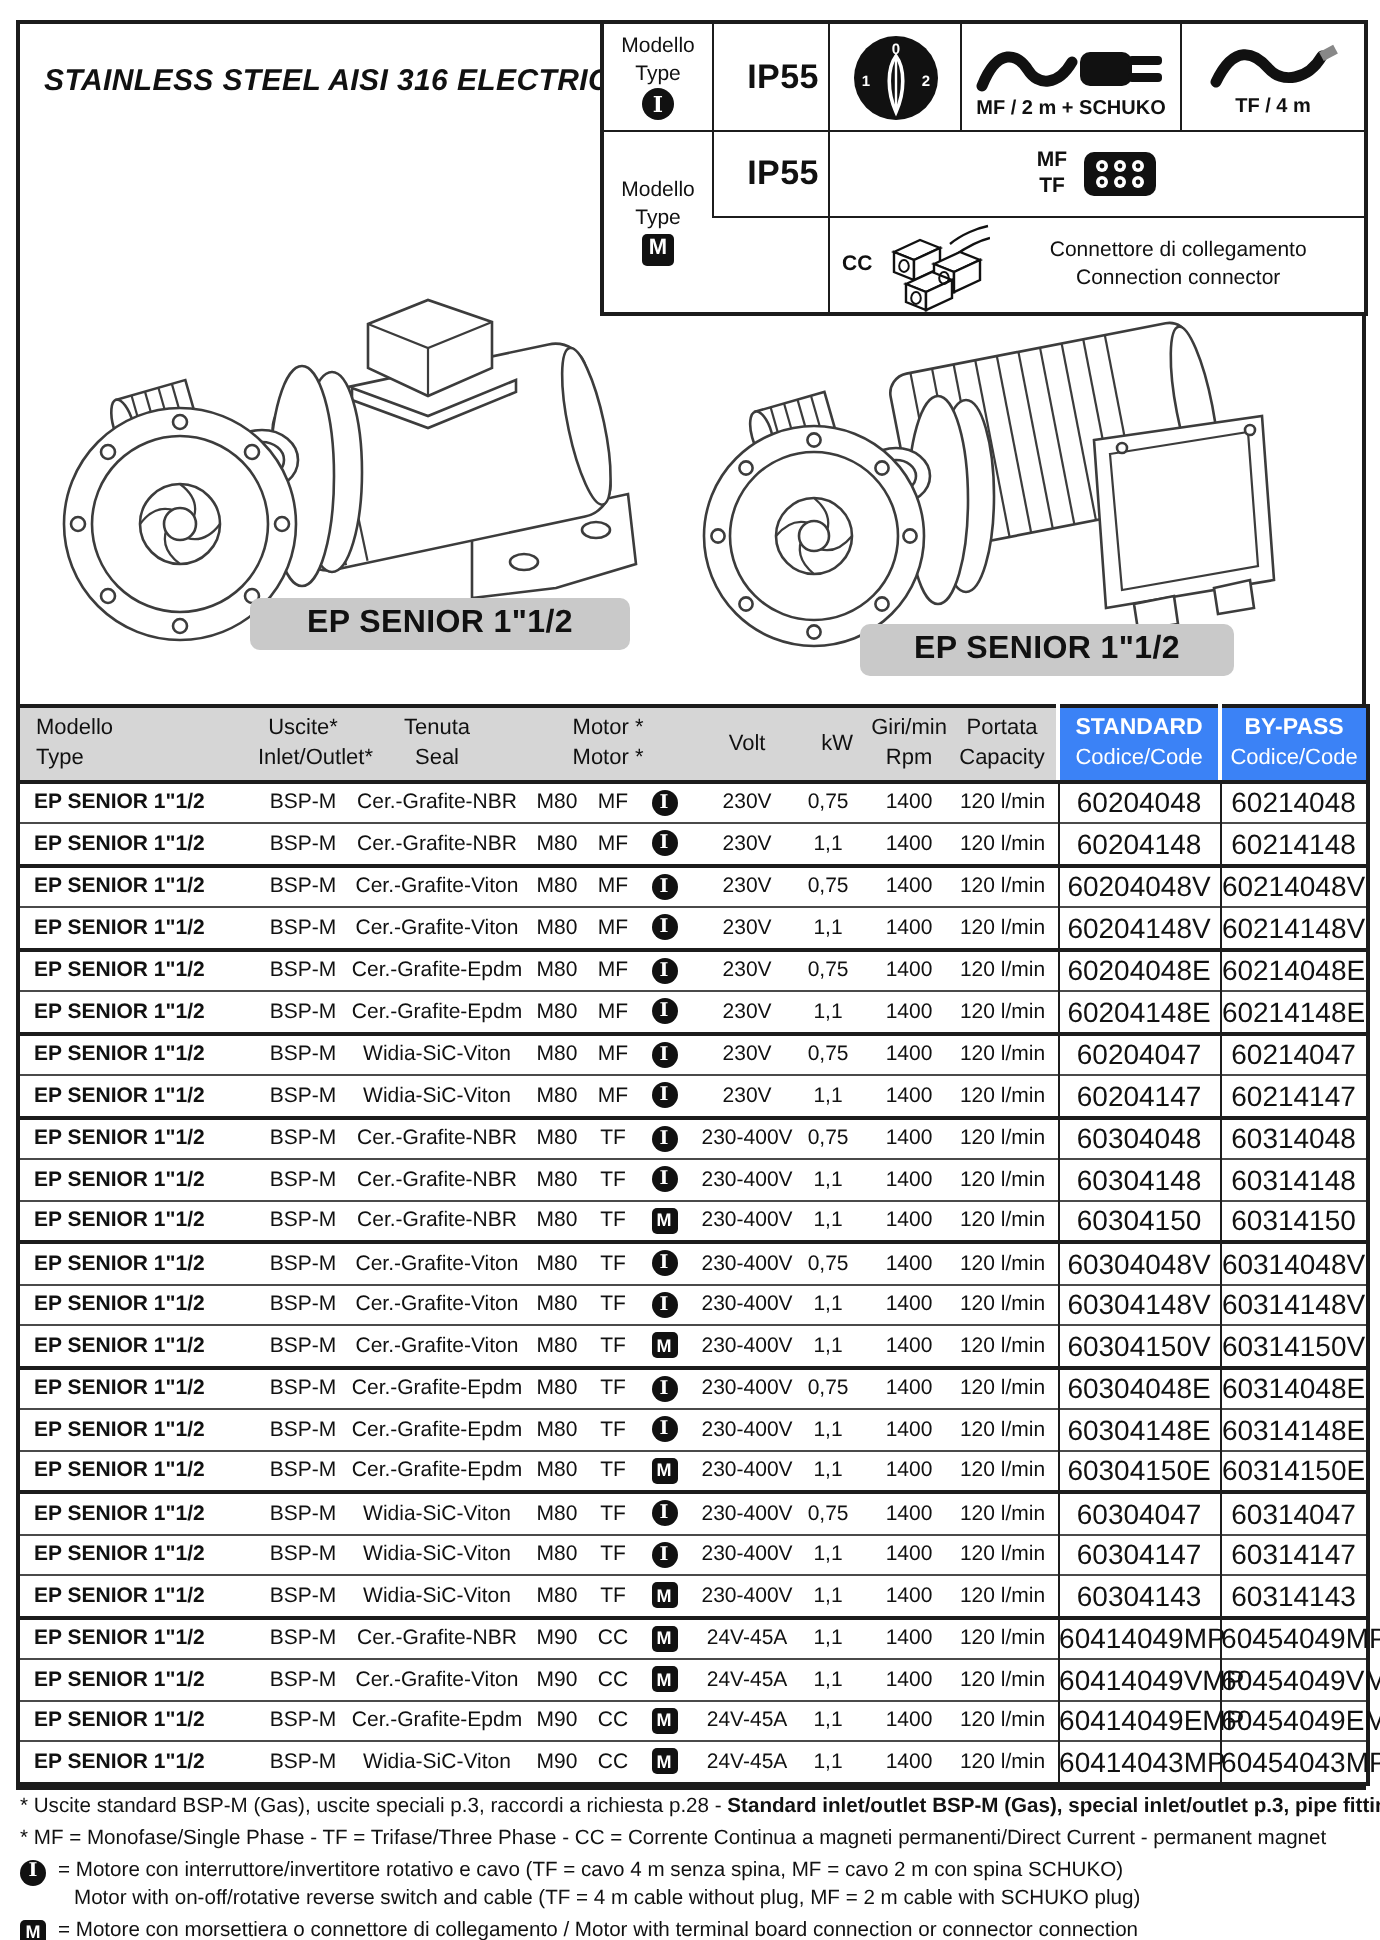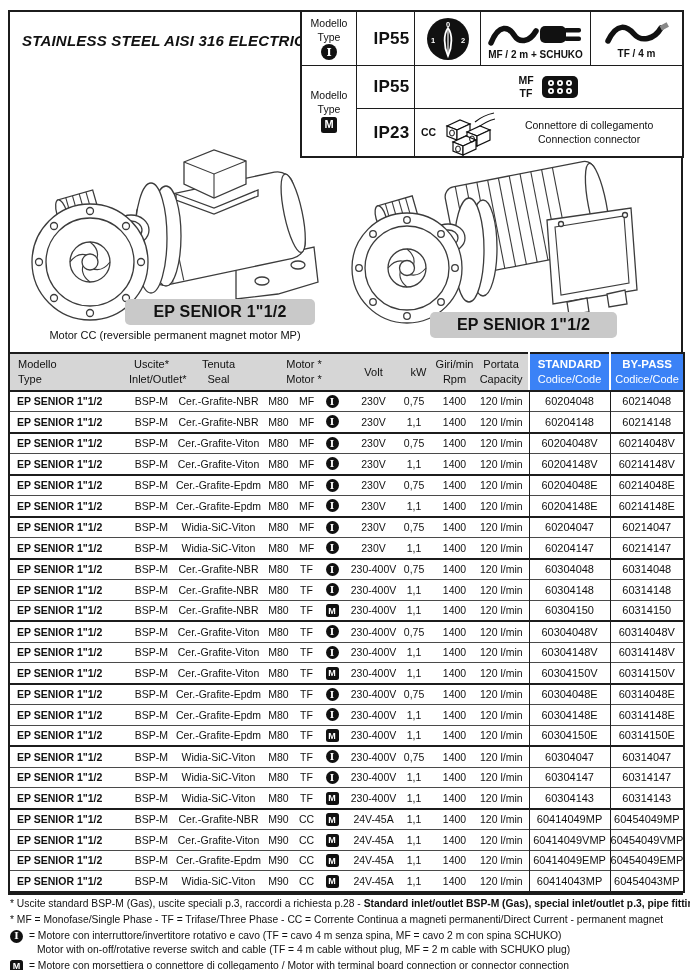--- a/index.html
+++ b/index.html
@@ -73,21 +73,21 @@
   .main-table th.th-model{text-align:left;padding-left:8px;}
   .main-table th.th-dark{background:#3b82f6;color:#fff;border-left:2px solid #fff;}
   .main-table th .l1b{font-weight:bold;font-size:11.5px;}
   .main-table td{
     font-size:10.5px;text-align:center;height:19.5px;padding:0;
     white-space:nowrap;border-top:1px solid #4a4a4a;
   }
   .main-table tr.group-start td{border-top:2px solid #1c1c1c;}
   td.td-model{text-align:left;padding-left:7px;font-weight:bold;}
   td.td-kw{text-align:center;padding-right:9px;}
-  td.td-code{font-size:11px;}
+  td.td-code{font-size:14px;}
   td.td-std,td.td-byp{border-left:1.5px solid #1c1c1c;}
 
   
   .notes{position:absolute;left:10px;top:897px;width:674px;font-size:10.3px;line-height:1.35;}
   .note-line{margin-bottom:2px;white-space:nowrap;}
   .note-flex{display:flex;gap:6px;align-items:flex-start;margin-bottom:2px;}
   .note-flex .b-i,.note-flex .b-m{margin-top:1px;}
   .en-bold{font-weight:bold;}
 </style>
 </head>
@@ -162,23 +162,20 @@
           <circle cx="10" cy="8" r="1.2"></circle>
             <circle cx="19" cy="8" r="1.2"></circle>
             <circle cx="28" cy="8" r="1.2"></circle>
           <circle cx="10" cy="16" r="1.2"></circle>
             <circle cx="19" cy="16" r="1.2"></circle>
             <circle cx="28" cy="16" r="1.2"></circle>
         </g>
       </svg>
     </div>
 
-    <div class="cell bl">
-      <span class="ip-label">IP23</span>
-    </div>
     <div class="cell bl span-rest">
       <span class="phase-stack">CC</span>
       <svg width="52" height="46" viewBox="0 0 52 46">
         <g fill="none" stroke="#111" stroke-width="1.2">
           <path d="M32 12 C38 7 46 4 51 3"></path>
           <path d="M34 18 C41 13 48 10 52 9"></path>
         </g>
         <g fill="#fff" stroke="#111" stroke-width="1.2">
           <polygon points="4,16 17,10 27,14 14,20"></polygon>
           <polygon points="4,16 14,20 14,30 4,26"></polygon>
@@ -316,21 +313,20 @@
     <g class="ln2">
       <path d="M72 89 q11 9 5 20"></path>
       <path d="M91 108 q-9 11 -20 5"></path>
       <path d="M72 127 q-11 -9 -5 -20"></path>
       <path d="M53 108 q9 -11 20 -5"></path>
     </g>
     <circle class="ln" cx="72" cy="108" r="7.5"></circle>
   </svg>
 
   <div class="model-badge badge-left">EP SENIOR 1"1/2</div>
-  <div class="pump-caption caption-left">Motor CC (reversible permanent magnet motor MP)</div>
   <div class="model-badge badge-right">EP SENIOR 1"1/2</div>
 
   <table class="main-table">
     <colgroup>
       <col style="width:120px">
         <col style="width:45px">
         <col style="width:89px">
       <col style="width:31px">
         <col style="width:25px">
         <col style="width:26px">

